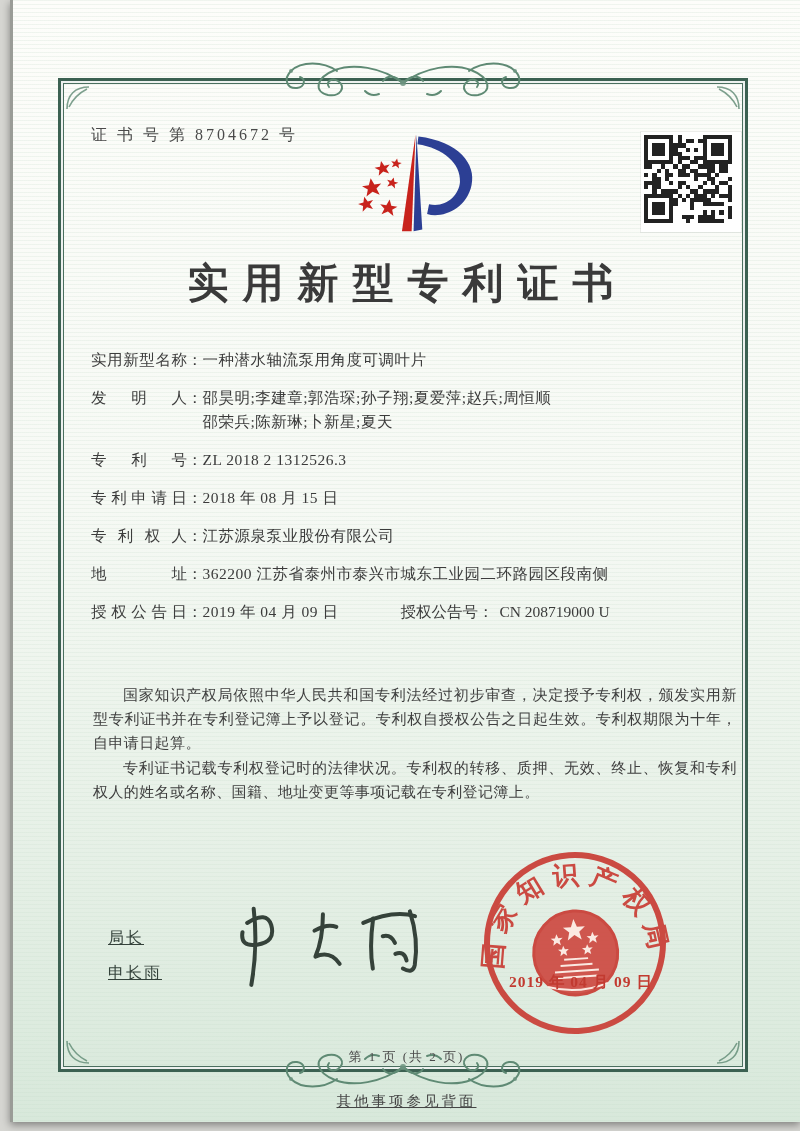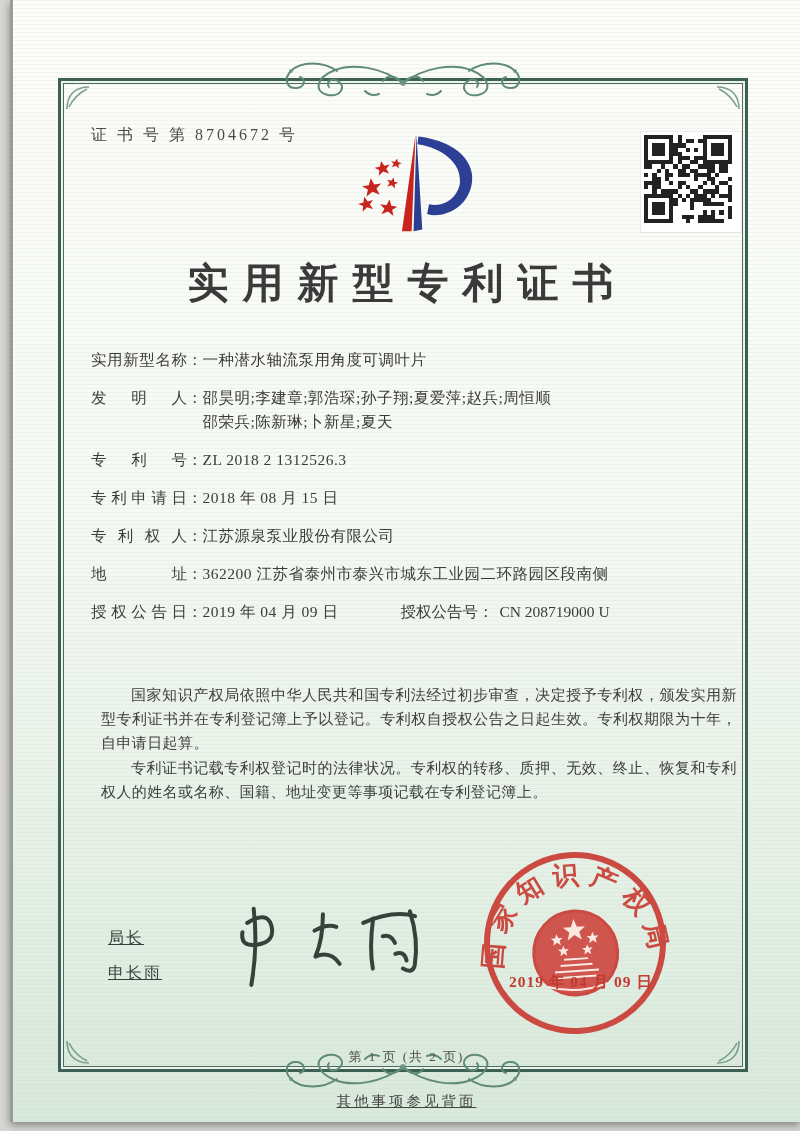--- a/index.html
+++ b/index.html
@@ -44,21 +44,21 @@
 
   .fields{position:absolute;left:78px;top:348px;width:640px;font-size:15.5px;line-height:1.55;}
   .frow{display:flex;margin-bottom:14px;}
   .flabel{display:inline-block;width:96px;text-align:justify;text-align-last:justify;color:#3d3d3d;flex:0 0 96px;}
   .fcolon{flex:0 0 14px;}
   .fval{flex:1;letter-spacing:.5px;}
   .grantline{display:flex;}
   .grantline .half2{margin-left:62px;display:flex;}
 
   .paras{position:absolute;left:76px;top:683px;width:648px;font-size:15px;line-height:24px;color:#3e3e3e;text-align:justify;}
-  .paras p{margin:0 0 1px 12px;text-indent:2em;letter-spacing:.4px;}
+  .paras p{margin:0 0 1px 4px;text-indent:2em;letter-spacing:.4px;}
 
   .director{position:absolute;left:95px;top:928px;font-size:16px;color:#33413a;font-family:"Liberation Sans","DejaVu Sans",sans-serif;}
   .director div{margin-bottom:14px;letter-spacing:2px;text-decoration:underline;}
   .signature{position:absolute;left:205px;top:898px;}
 
   .seal{position:absolute;left:462px;top:847px;width:200px;height:192px;}
   .sealdate{
     position:absolute;left:478px;top:972px;width:180px;text-align:center;
     color:#c23a30;font-size:15.5px;font-weight:600;letter-spacing:1px;
   }

